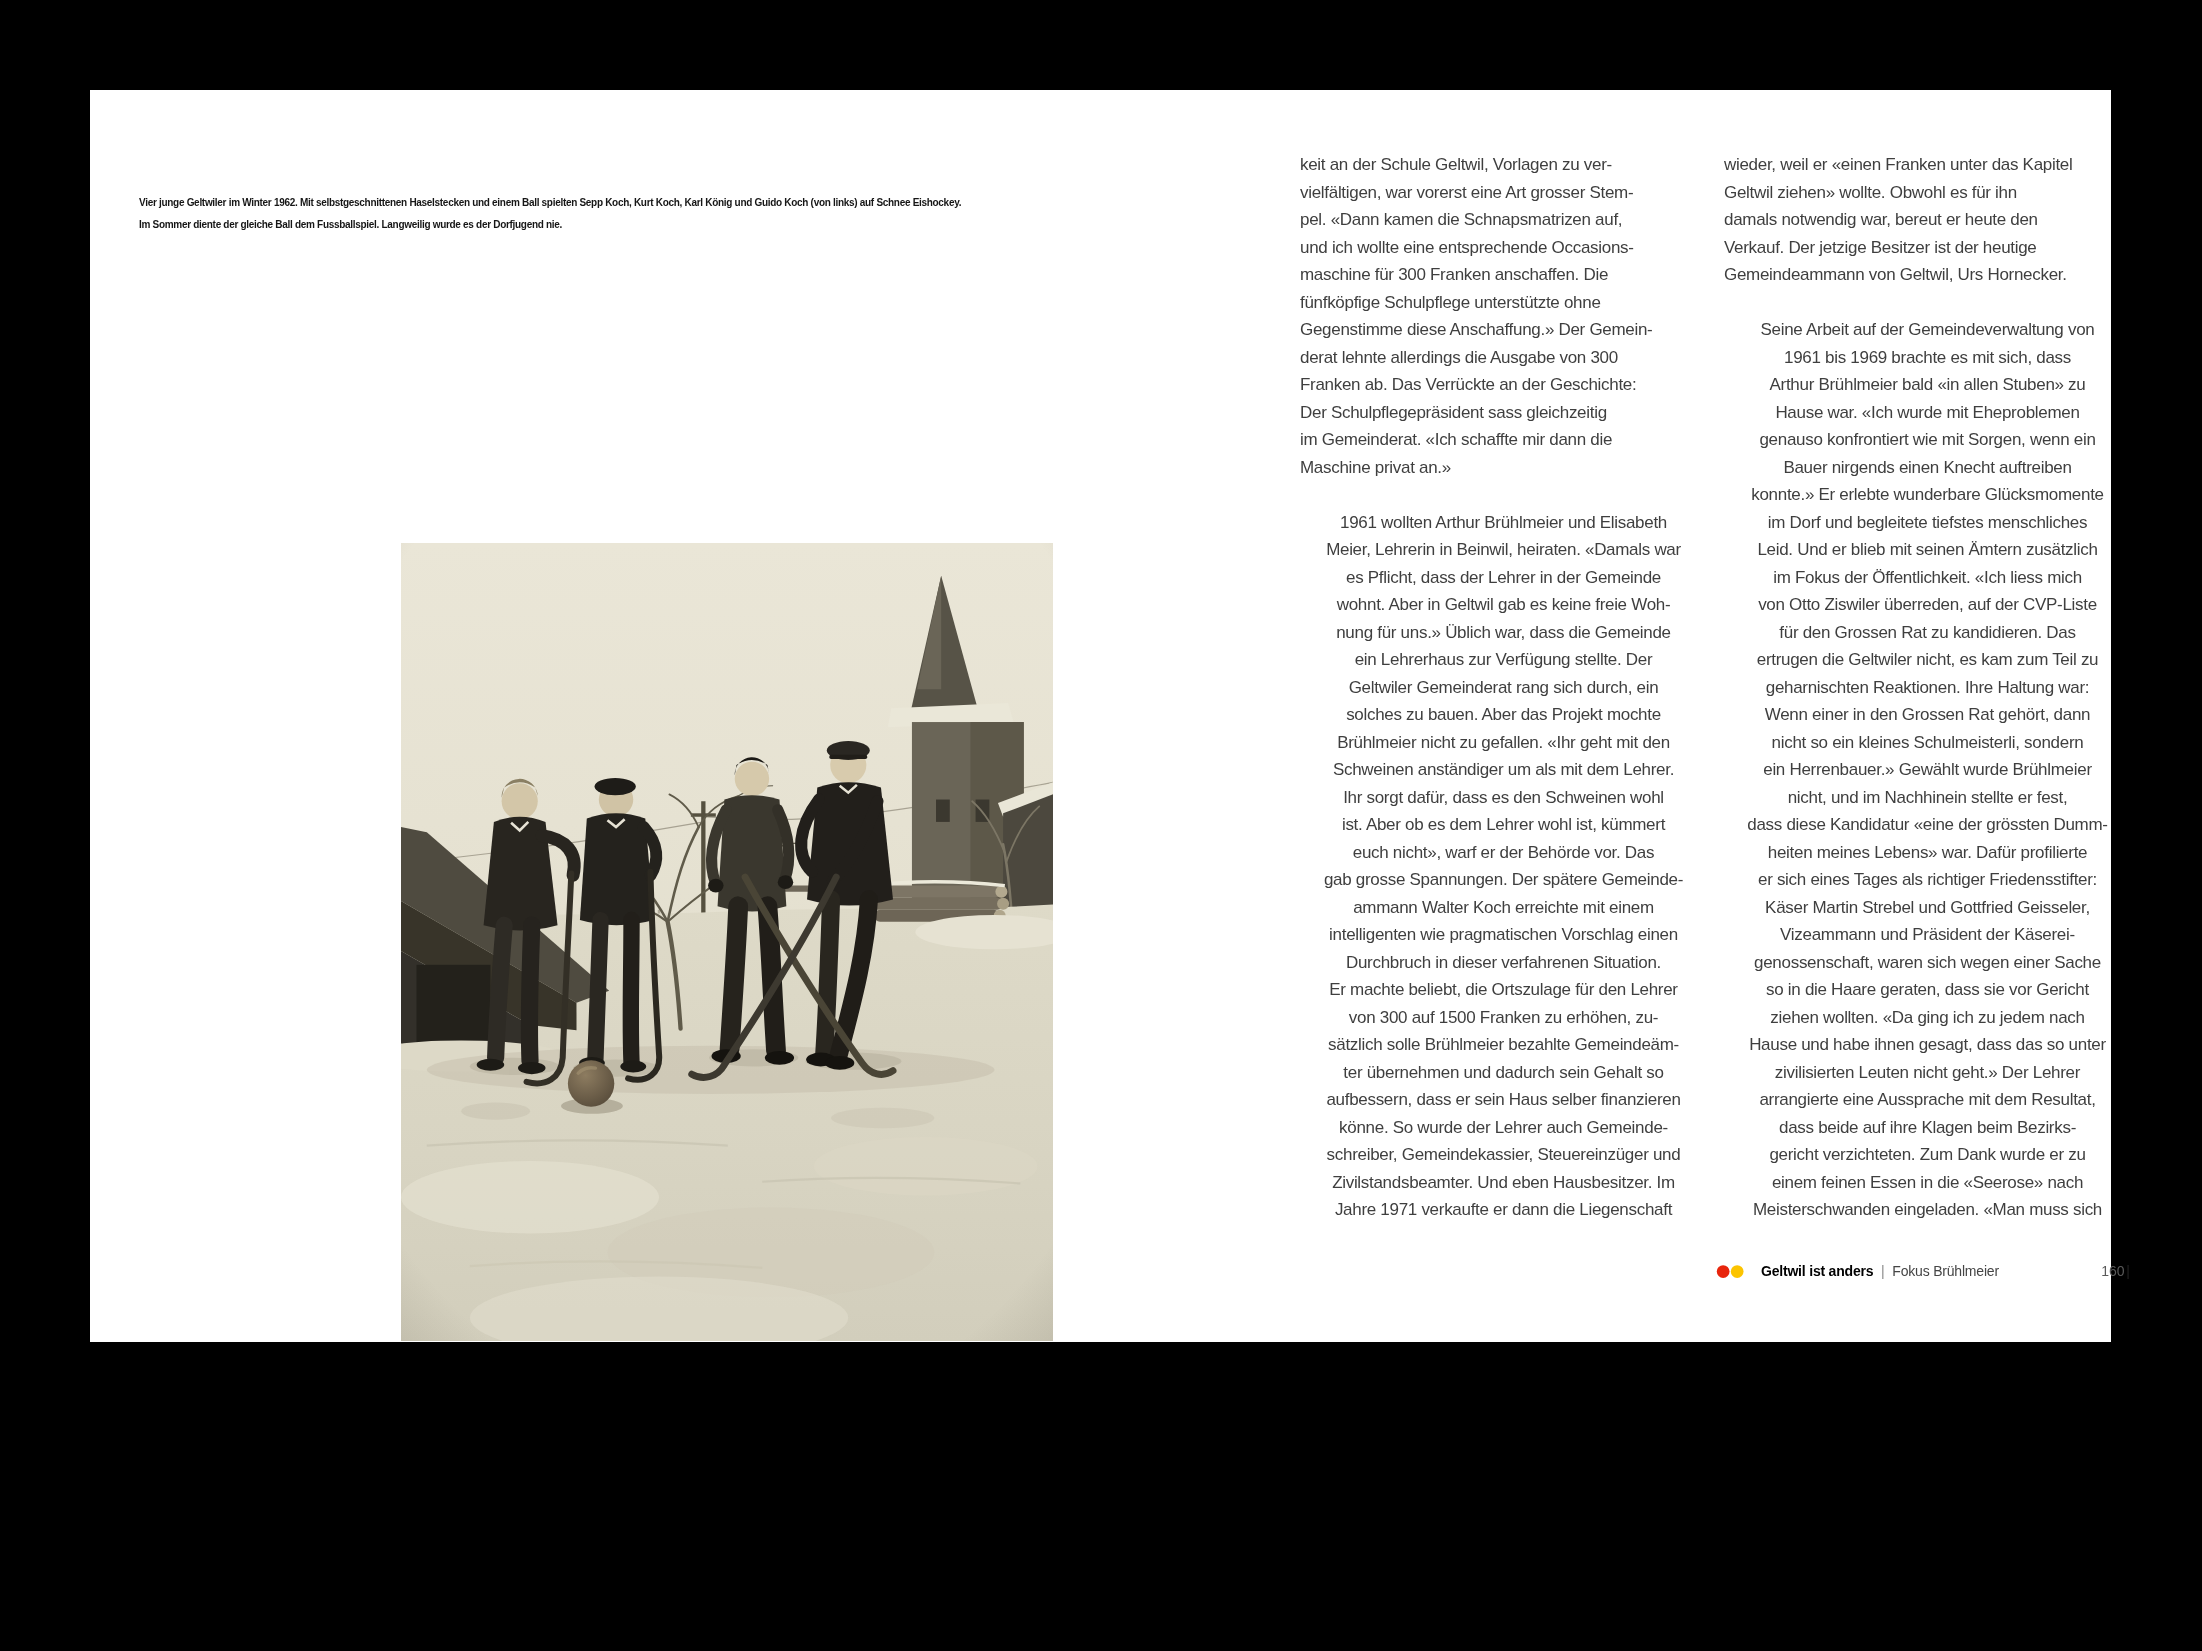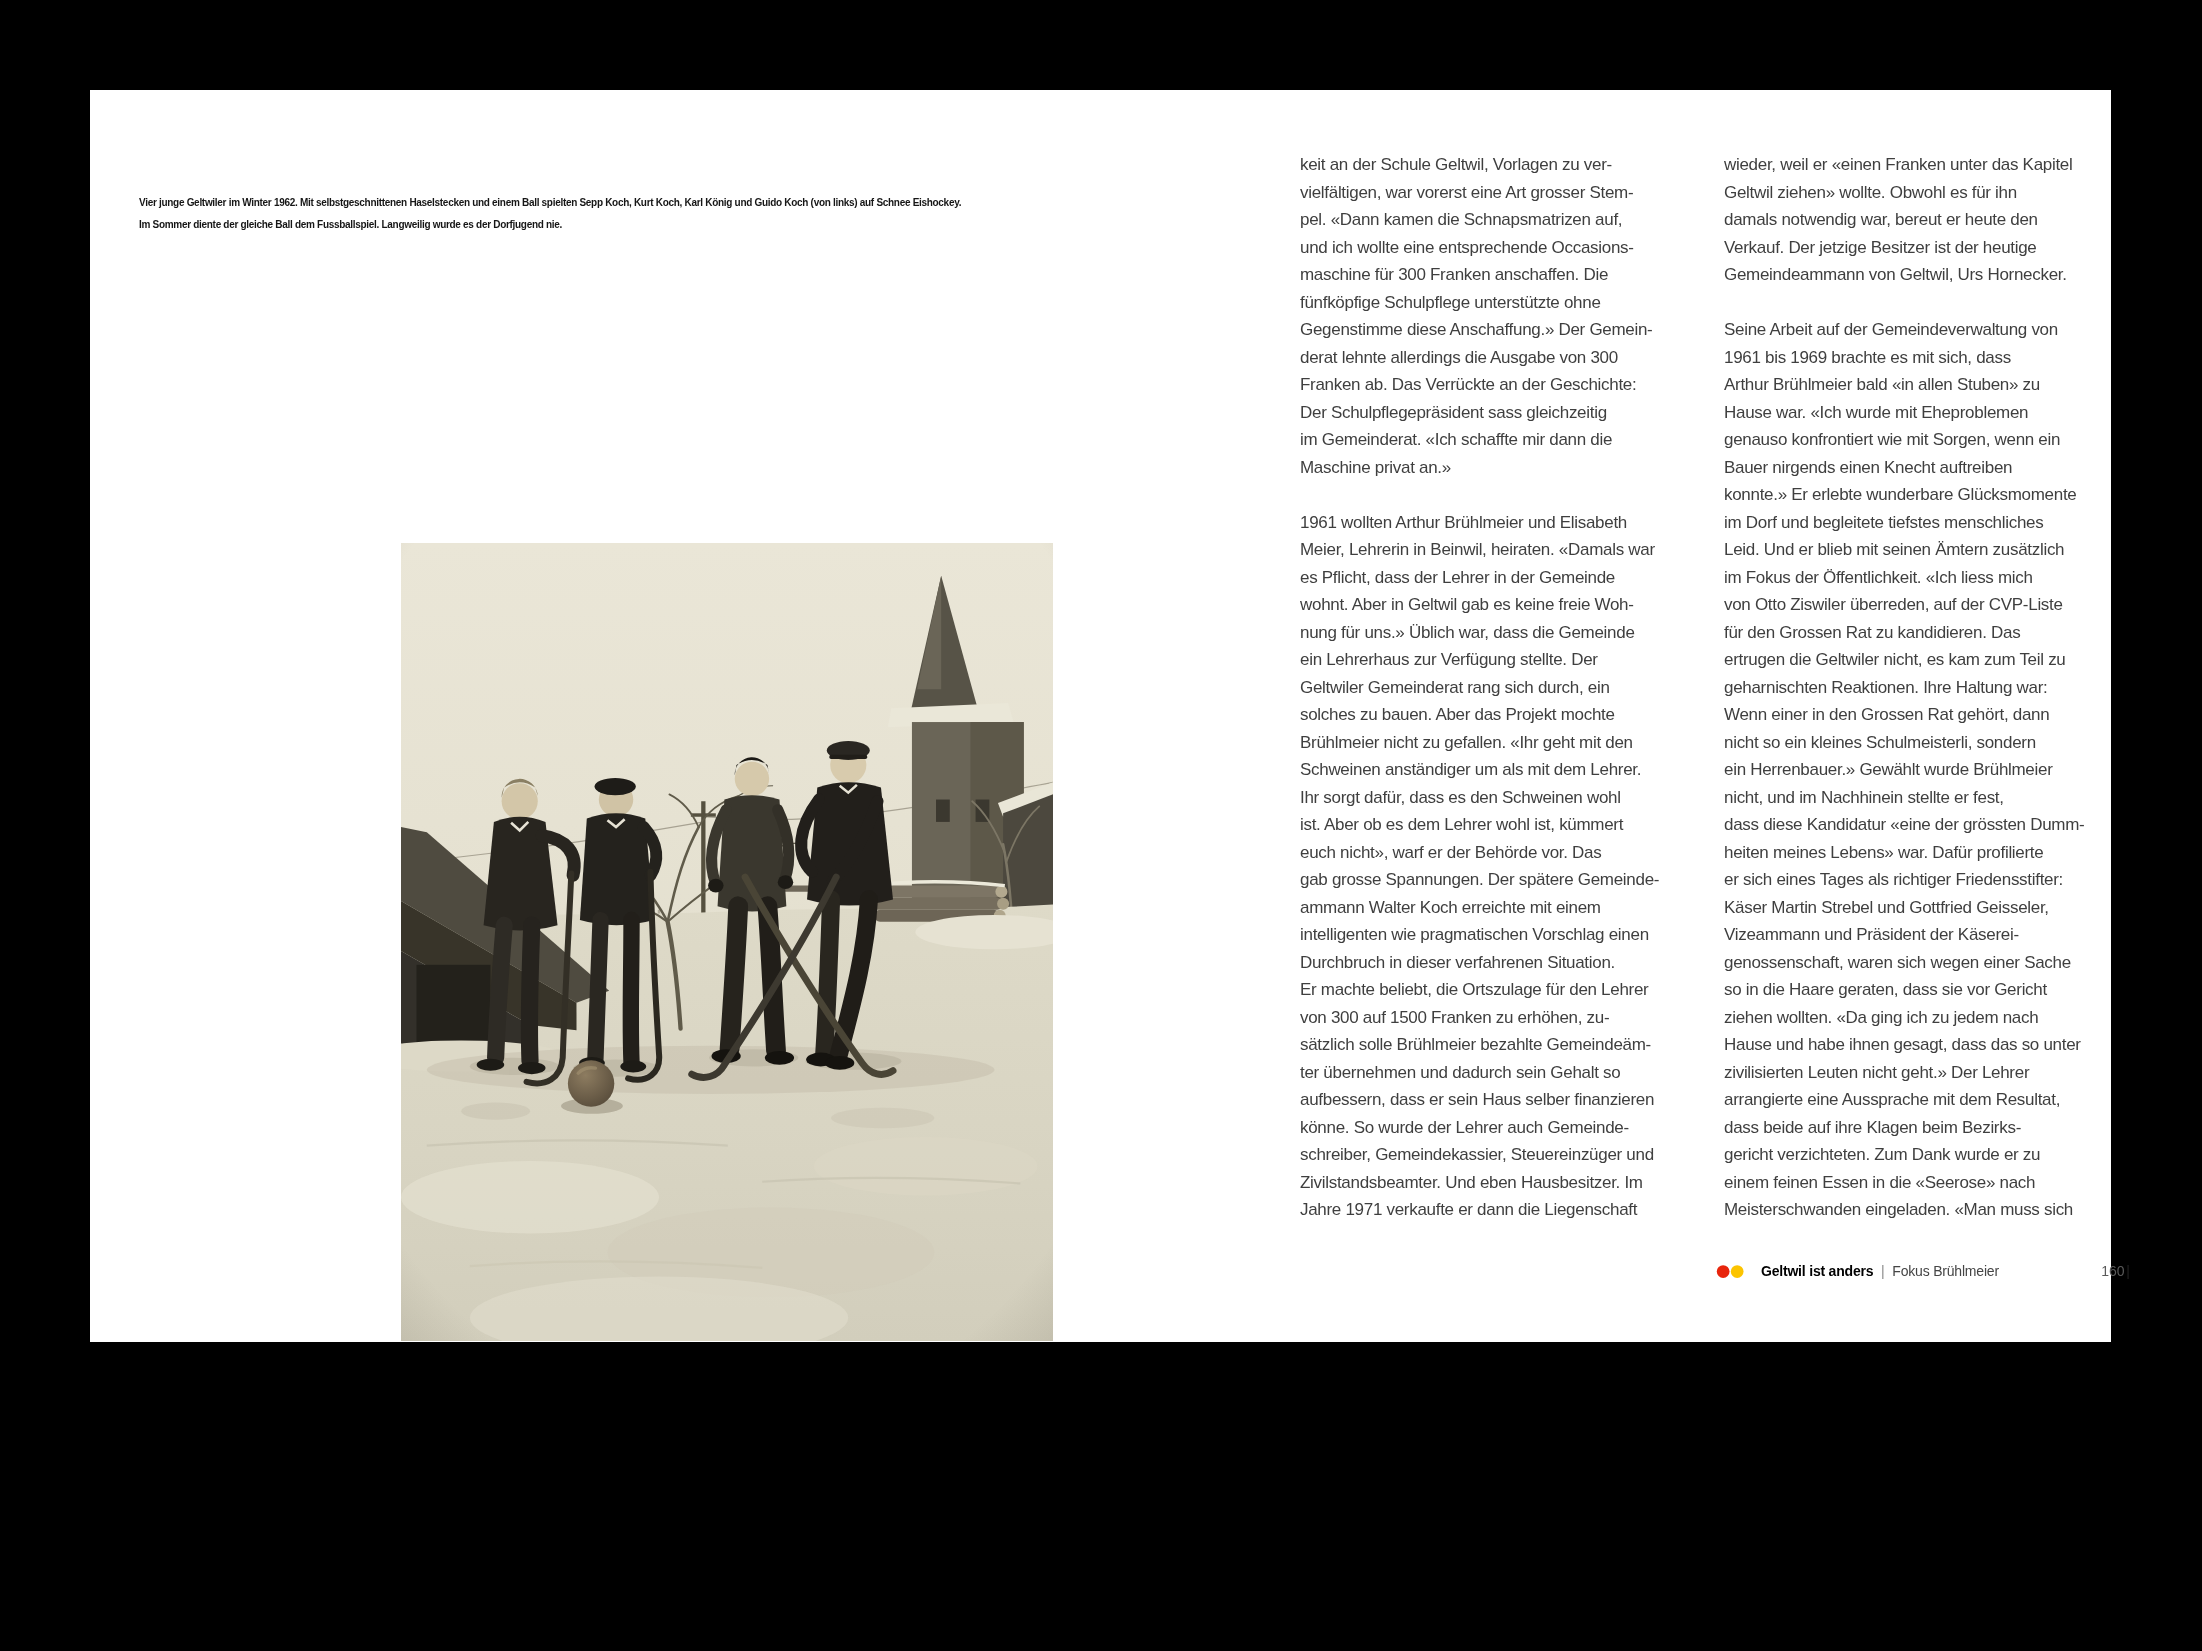--- a/index.html
+++ b/index.html
@@ -26,21 +26,21 @@
     overflow:hidden;background:#e3dfd0;
   }
   .photo svg{display:block;width:100%;height:100%;}
   
   .col{
     position:absolute;top:53px;width:423px;
     font-size:17px;line-height:27.5px;font-weight:400;color:#3f3f3f;
     letter-spacing:-0.3px;
   }
   .col p{margin:8px;white-space:pre-line;}
-  .col p + p{margin-top:27.5px;}
+  .col p + p{margin-top:27.5px;text-align:center;}
   .col1{left:1202px;}
   .col2{left:1626px;}
   
   .footer{
     position:absolute;left:1626px;top:1168px;width:439px;height:26px;
     display:flex;align-items:center;font-size:14px;color:#000;text-align:center;
   }
   .footer .dots{width:33px;height:17px;margin-right:12px;flex:0 0 auto;}
   .ft-title{font-weight:700;color:#000;letter-spacing:-0.2px;}
   .ft-sep{color:#8a8a8a;font-weight:300;margin:0 7.7px;}

